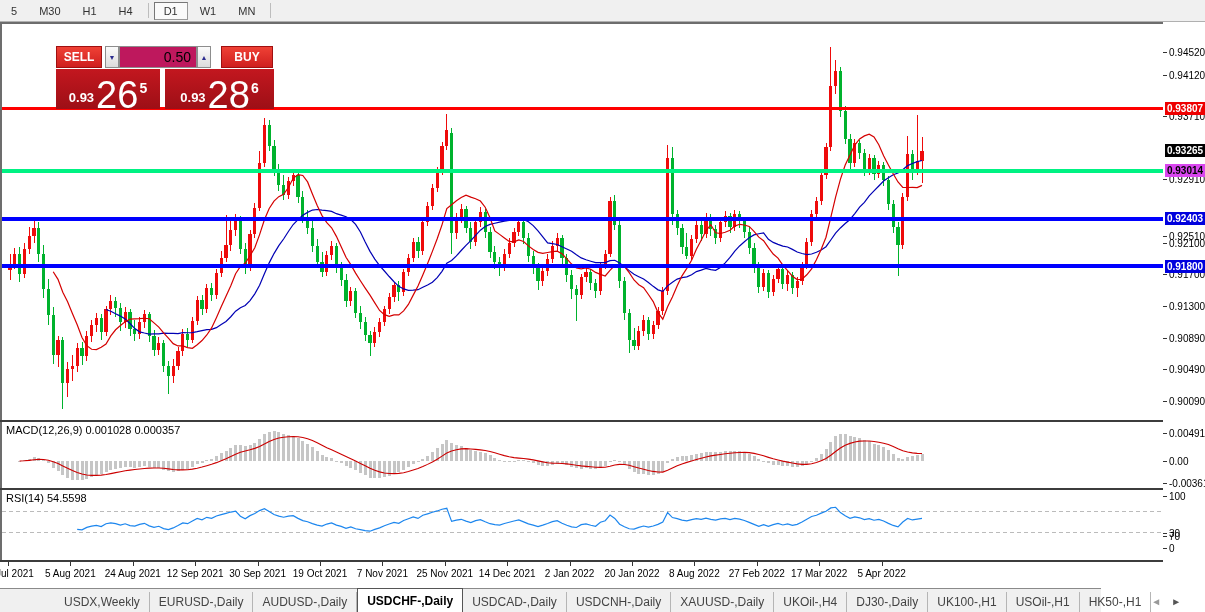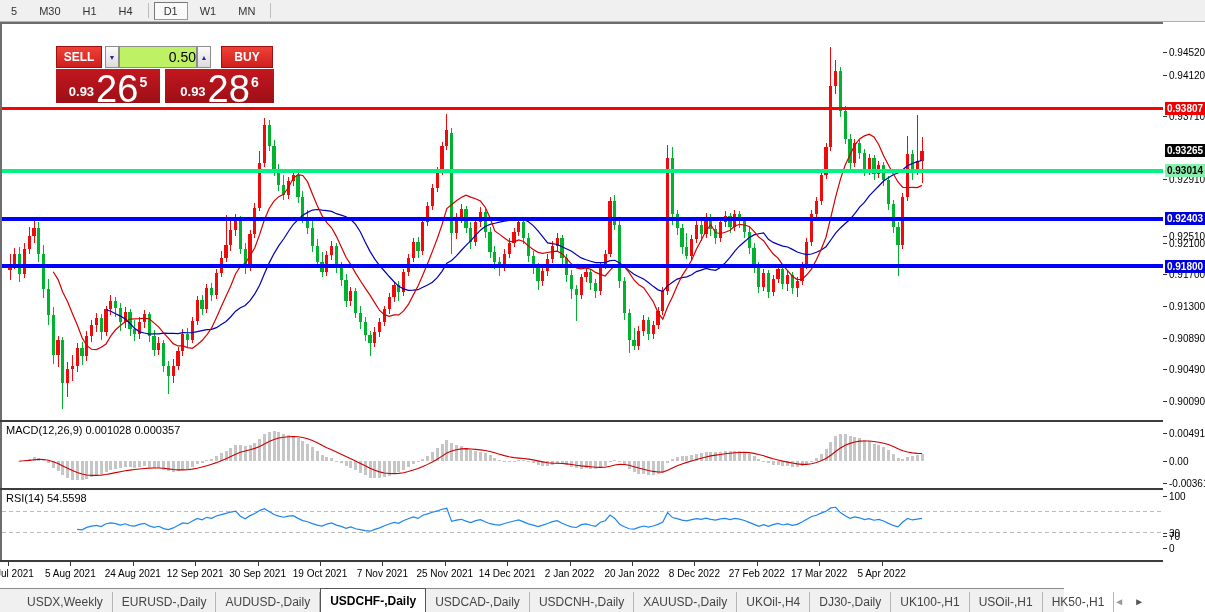--- a/index.html
+++ b/index.html
@@ -20,44 +20,44 @@
                padding:0 3px;white-space:nowrap;z-index:6;}
   .chart-title .tri{font-size:8px;vertical-align:1px;margin-right:4px;}
   
   .trade-panel{position:absolute;left:8px;top:46px;width:218px;z-index:7;margin-left:48px;}
   .tp-row1{display:flex;height:22px;}
   .btn-sell,.btn-buy{width:46px;background:linear-gradient(#ef4135,#cf1f1f);color:#fff;font-size:12px;
        font-weight:bold;display:flex;align-items:center;justify-content:center;border:1px solid #a01010;box-sizing:border-box;}
   .btn-buy{width:52px;margin-left:10px;}
   .spin{width:14px;background:linear-gradient(#fbfbfb,#dcdcdc);border:1px solid #8d8d8d;box-sizing:border-box;
         color:#2d2d8f;font-size:7px;display:flex;align-items:center;justify-content:center;}
-  .vol-box{width:78px;background:#bef264;border:1px solid #8d8d8d;box-sizing:border-box;font-size:14px;
-        color:#000;display:flex;align-items:center;justify-content:flex-end;}
-  .tp-row2{display:flex;height:34px;margin-top:1px;}
+  .vol-box{width:78px;background:#be185d;border:1px solid #8d8d8d;box-sizing:border-box;font-size:14px;
+        color:#000;display:flex;align-items:center;justify-content:flex-end;padding-right:5px;}
+  .tp-row2{display:flex;height:40px;margin-top:1px;}
   .big-quote{width:104px;background:linear-gradient(#c3171f,#9d0f16);color:#fff;display:flex;
         align-items:flex-end;justify-content:center;padding-bottom:1px;box-sizing:border-box;}
   .big-quote+.big-quote{margin-left:5px;width:109px;}
   .bq-small{font-size:13px;font-weight:bold;margin:0 2px 3px 0;}
   .bq-big{font-size:38px;line-height:26px;}
   .bq-sup{font-size:14px;font-weight:bold;margin:0 0 12px 1px;}
   
   .right-axis{position:absolute;left:1163px;top:22px;width:42px;height:540px;background:#fff;z-index:5;}
   .ax-tick{position:absolute;left:0;font-size:10px;color:#000;white-space:nowrap;}
   .ax-tick .dash{display:inline-block;width:4px;height:1px;background:#333;vertical-align:3px;margin-right:2px;}
   .ax-badge{position:absolute;left:2px;width:40px;height:13px;font-size:10px;font-weight:bold;
             text-align:center;line-height:13px;z-index:6;}
   
   .ind-label{position:absolute;left:6px;font-size:11px;color:#000;z-index:5;background:transparent;}
   
   .date-axis{position:absolute;left:0;top:562px;width:1163px;height:26px;background:#fff;}
   .date-lbl{position:absolute;top:6px;font-size:10px;color:#000;transform:translateX(-50%);white-space:nowrap;}
   .date-tick{position:absolute;top:0;width:1px;height:4px;background:#333;}
   
   .tab-bar{position:absolute;left:0;top:588px;width:1064px;height:24px;background:#f0f0f0;
-           border-top:1px solid #8a8a8a;display:flex;align-items:flex-end;}
+           border-top:1px solid #8a8a8a;display:flex;align-items:flex-end;padding-left:37px;}
   .tab{font-size:12px;color:#444;padding:3px 9px;border-right:1px solid #b5b5b5;white-space:nowrap;
        height:15px;line-height:15px;margin-top:2px;}
   .tab:first-child{margin-left:18px;}
   .tab.active{background:#fff;color:#000;font-weight:bold;border:1px solid #555;border-bottom:none;
        height:18px;line-height:18px;margin-top:0;}
   .tab-arrows{margin-left:auto;margin-right:8px;display:flex;gap:10px;align-items:center;height:100%;}
   .tab-arrow{font-size:10px;color:#555;}
   svg{position:absolute;shape-rendering:crispEdges;}
 </style>
 </head>
@@ -1087,21 +1087,21 @@
       <div class="ax-tick" style="top: 151.836px;"><span class="dash"></span>0.92910</div>
       <div class="ax-tick" style="top: 183.348px; margin-top: 26px;"><span class="dash"></span>0.92510</div>
       <div class="ax-tick" style="top: 215.648px;"><span class="dash"></span>0.92100</div>
       <div class="ax-tick" style="top: 247.16px;"><span class="dash"></span>0.91700</div>
       <div class="ax-tick" style="top: 278.672px;"><span class="dash"></span>0.91300</div>
       <div class="ax-tick" style="top: 310.971px;"><span class="dash"></span>0.90890</div>
       <div class="ax-tick" style="top: 342.483px;"><span class="dash"></span>0.90490</div>
       <div class="ax-tick" style="top: 373.995px;"><span class="dash"></span>0.90090</div>
       <div class="ax-badge" style="top: 79.6701px; background: rgb(238, 0, 0); color: rgb(255, 255, 255);">0.93807</div>
       <div class="ax-badge" style="top: 122.369px; background: rgb(0, 0, 0); color: rgb(255, 255, 255);">0.93265</div>
-      <div class="ax-badge" style="top: 142.143px; background: #86efac; color: rgb(0, 0, 0);">0.93014</div>
+      <div class="ax-badge" style="top: 142.143px; background: #d946ef; color: rgb(0, 0, 0);">0.93014</div>
       <div class="ax-badge" style="top: 190.277px; background: rgb(0, 0, 221); color: rgb(255, 255, 255);">0.92403</div>
       <div class="ax-badge" style="top: 237.782px; background: rgb(0, 0, 221); color: rgb(255, 255, 255);">0.91800</div>
       <div class="ax-tick" style="top: 406px;"><span class="dash"></span>0.004913</div>
       <div class="ax-tick" style="top: 434px;"><span class="dash"></span>0.00</div>
       <div class="ax-tick" style="top: 456px;"><span class="dash"></span>-0.003614</div>
       <div class="ax-tick" style="top: 469px;"><span class="dash"></span>100</div>
       <div class="ax-tick" style="top: 509px;"><span class="dash"></span>70</div>
       <div class="ax-tick" style="top: 506px;"><span class="dash"></span>30</div>
       <div class="ax-tick" style="top: 521px;"><span class="dash"></span>0</div>
     </div>
@@ -1123,21 +1123,21 @@
       <div class="date-lbl" style="left: 382.4px;">7 Nov 2021</div>
       <div class="date-tick" style="left: 444.8px;"></div>
       <div class="date-lbl" style="left: 444.8px;">25 Nov 2021</div>
       <div class="date-tick" style="left: 507.2px;"></div>
       <div class="date-lbl" style="left: 507.2px;">14 Dec 2021</div>
       <div class="date-tick" style="left: 569.6px;"></div>
       <div class="date-lbl" style="left: 569.6px;">2 Jan 2022</div>
       <div class="date-tick" style="left: 632px;"></div>
       <div class="date-lbl" style="left: 632px;">20 Jan 2022</div>
       <div class="date-tick" style="left: 694.4px;"></div>
-      <div class="date-lbl" style="left: 694.4px;">8 Dec 2022</div>
+      <div class="date-lbl" style="left: 694.4px;">8 Aug 2022</div>
       <div class="date-tick" style="left: 756.8px;"></div>
       <div class="date-lbl" style="left: 756.8px;">27 Feb 2022</div>
       <div class="date-tick" style="left: 819.2px;"></div>
       <div class="date-lbl" style="left: 819.2px;">17 Mar 2022</div>
       <div class="date-tick" style="left: 881.6px;"></div>
       <div class="date-lbl" style="left: 881.6px;">5 Apr 2022</div>
     </div>
 
   <div class="tab-bar" id="tab-bar">
       <div class="tab">USDX,Weekly</div>

